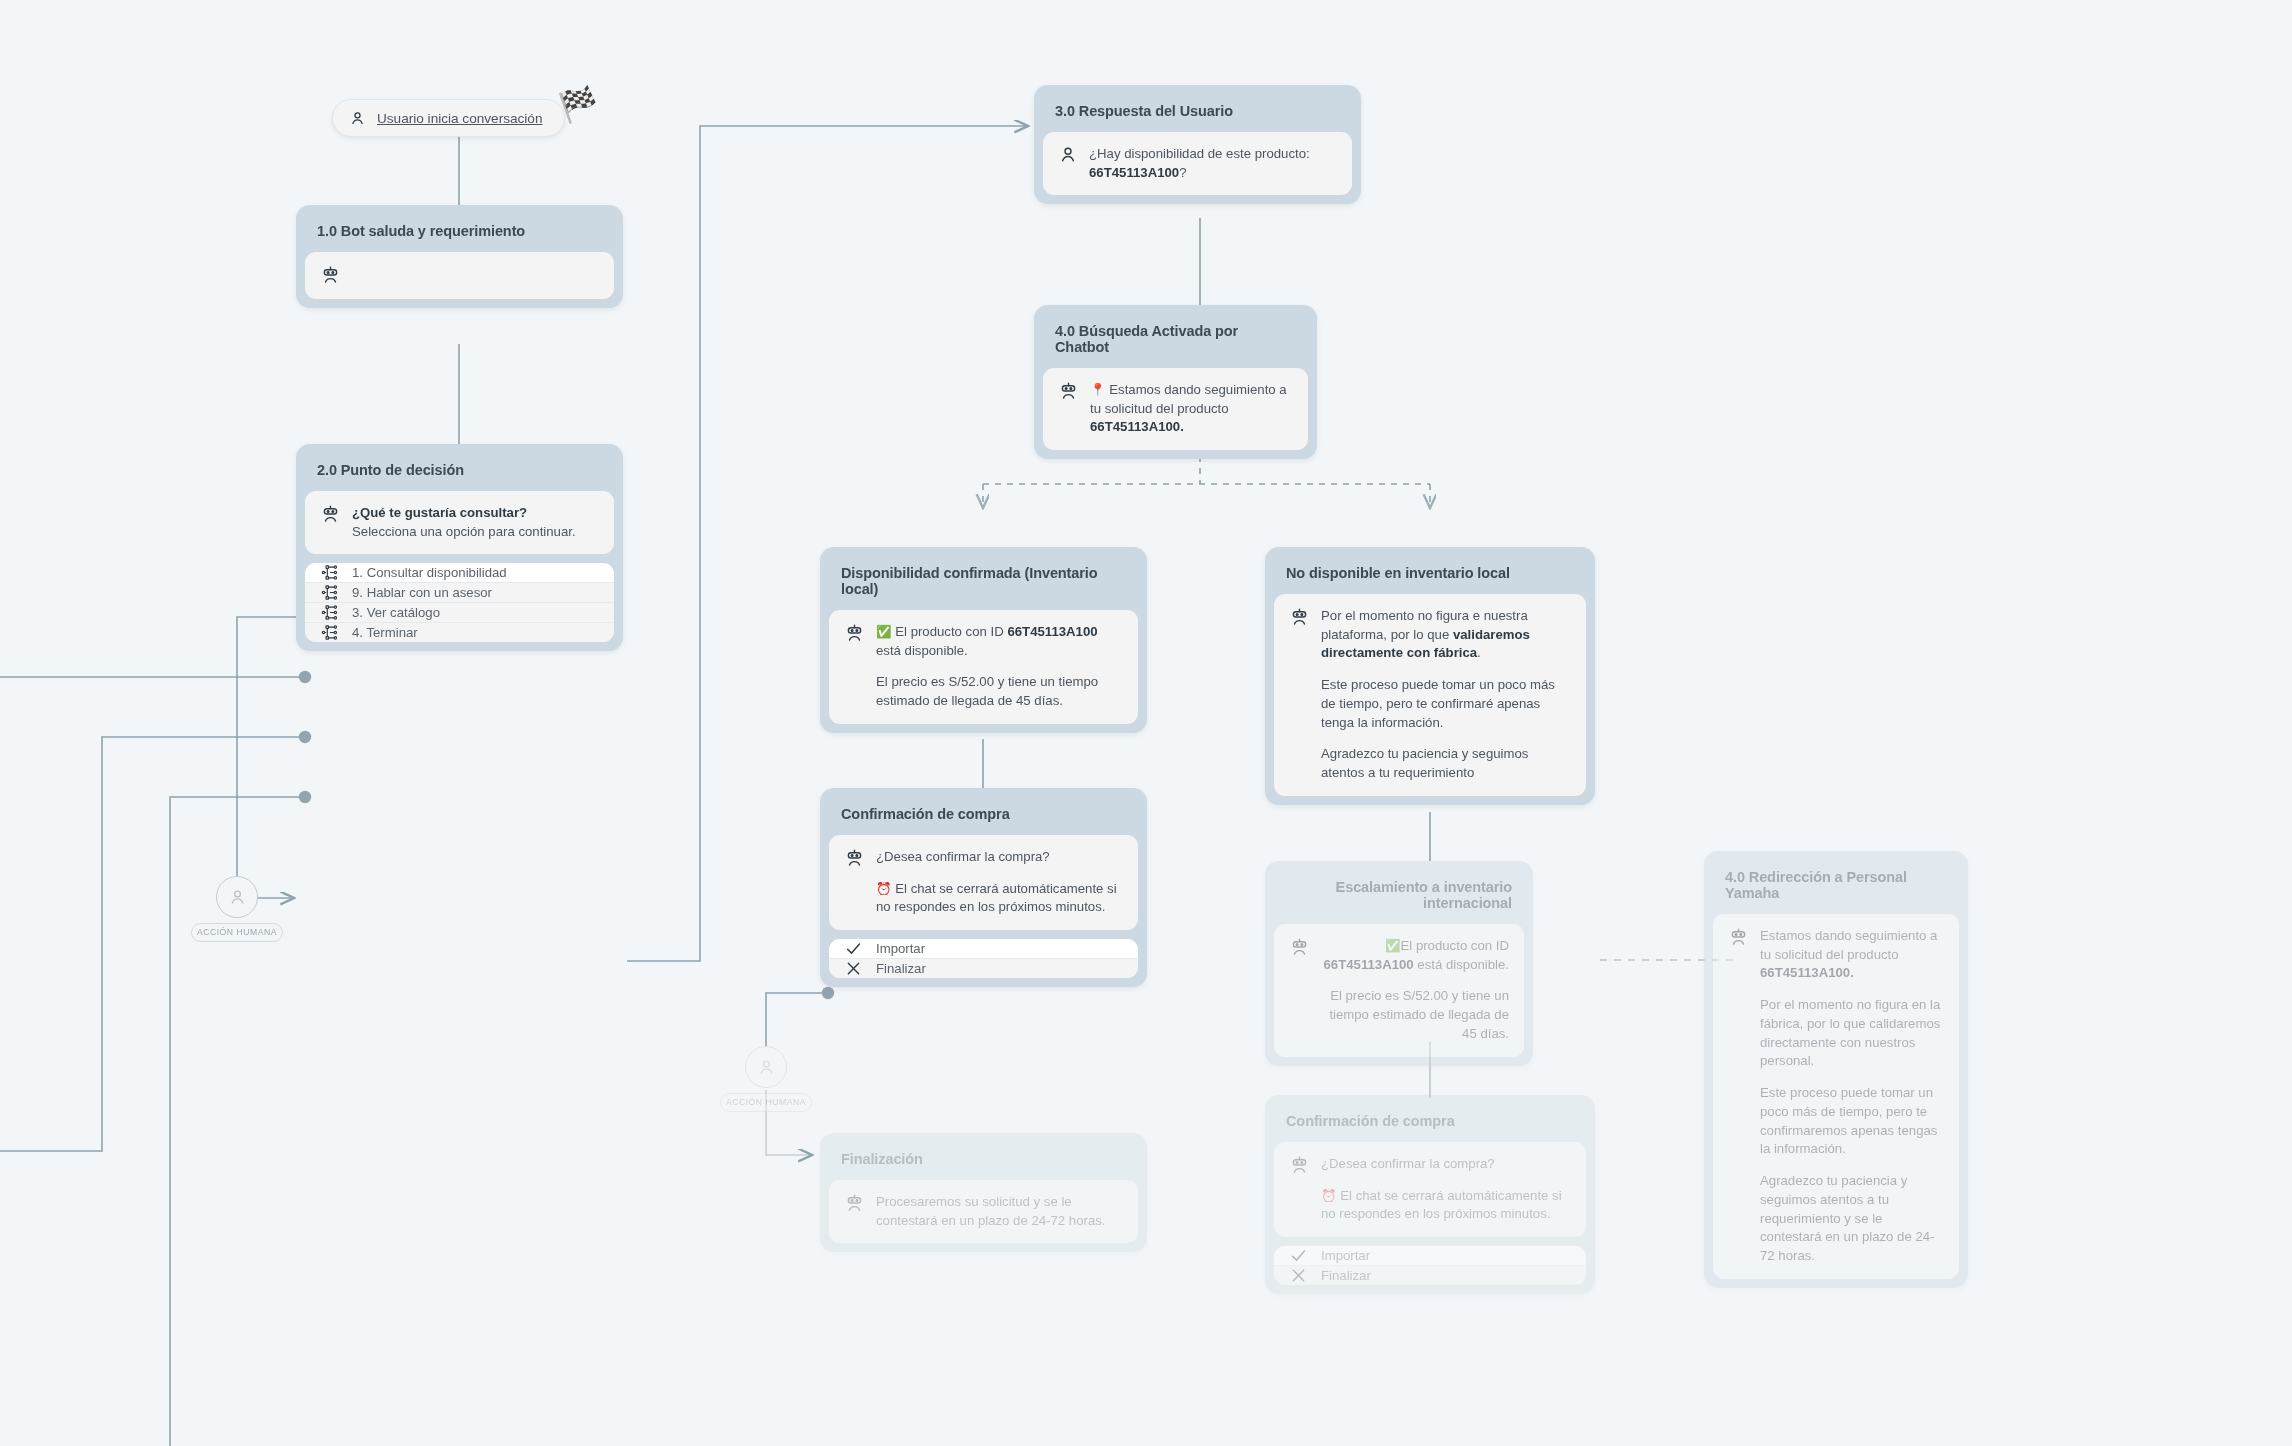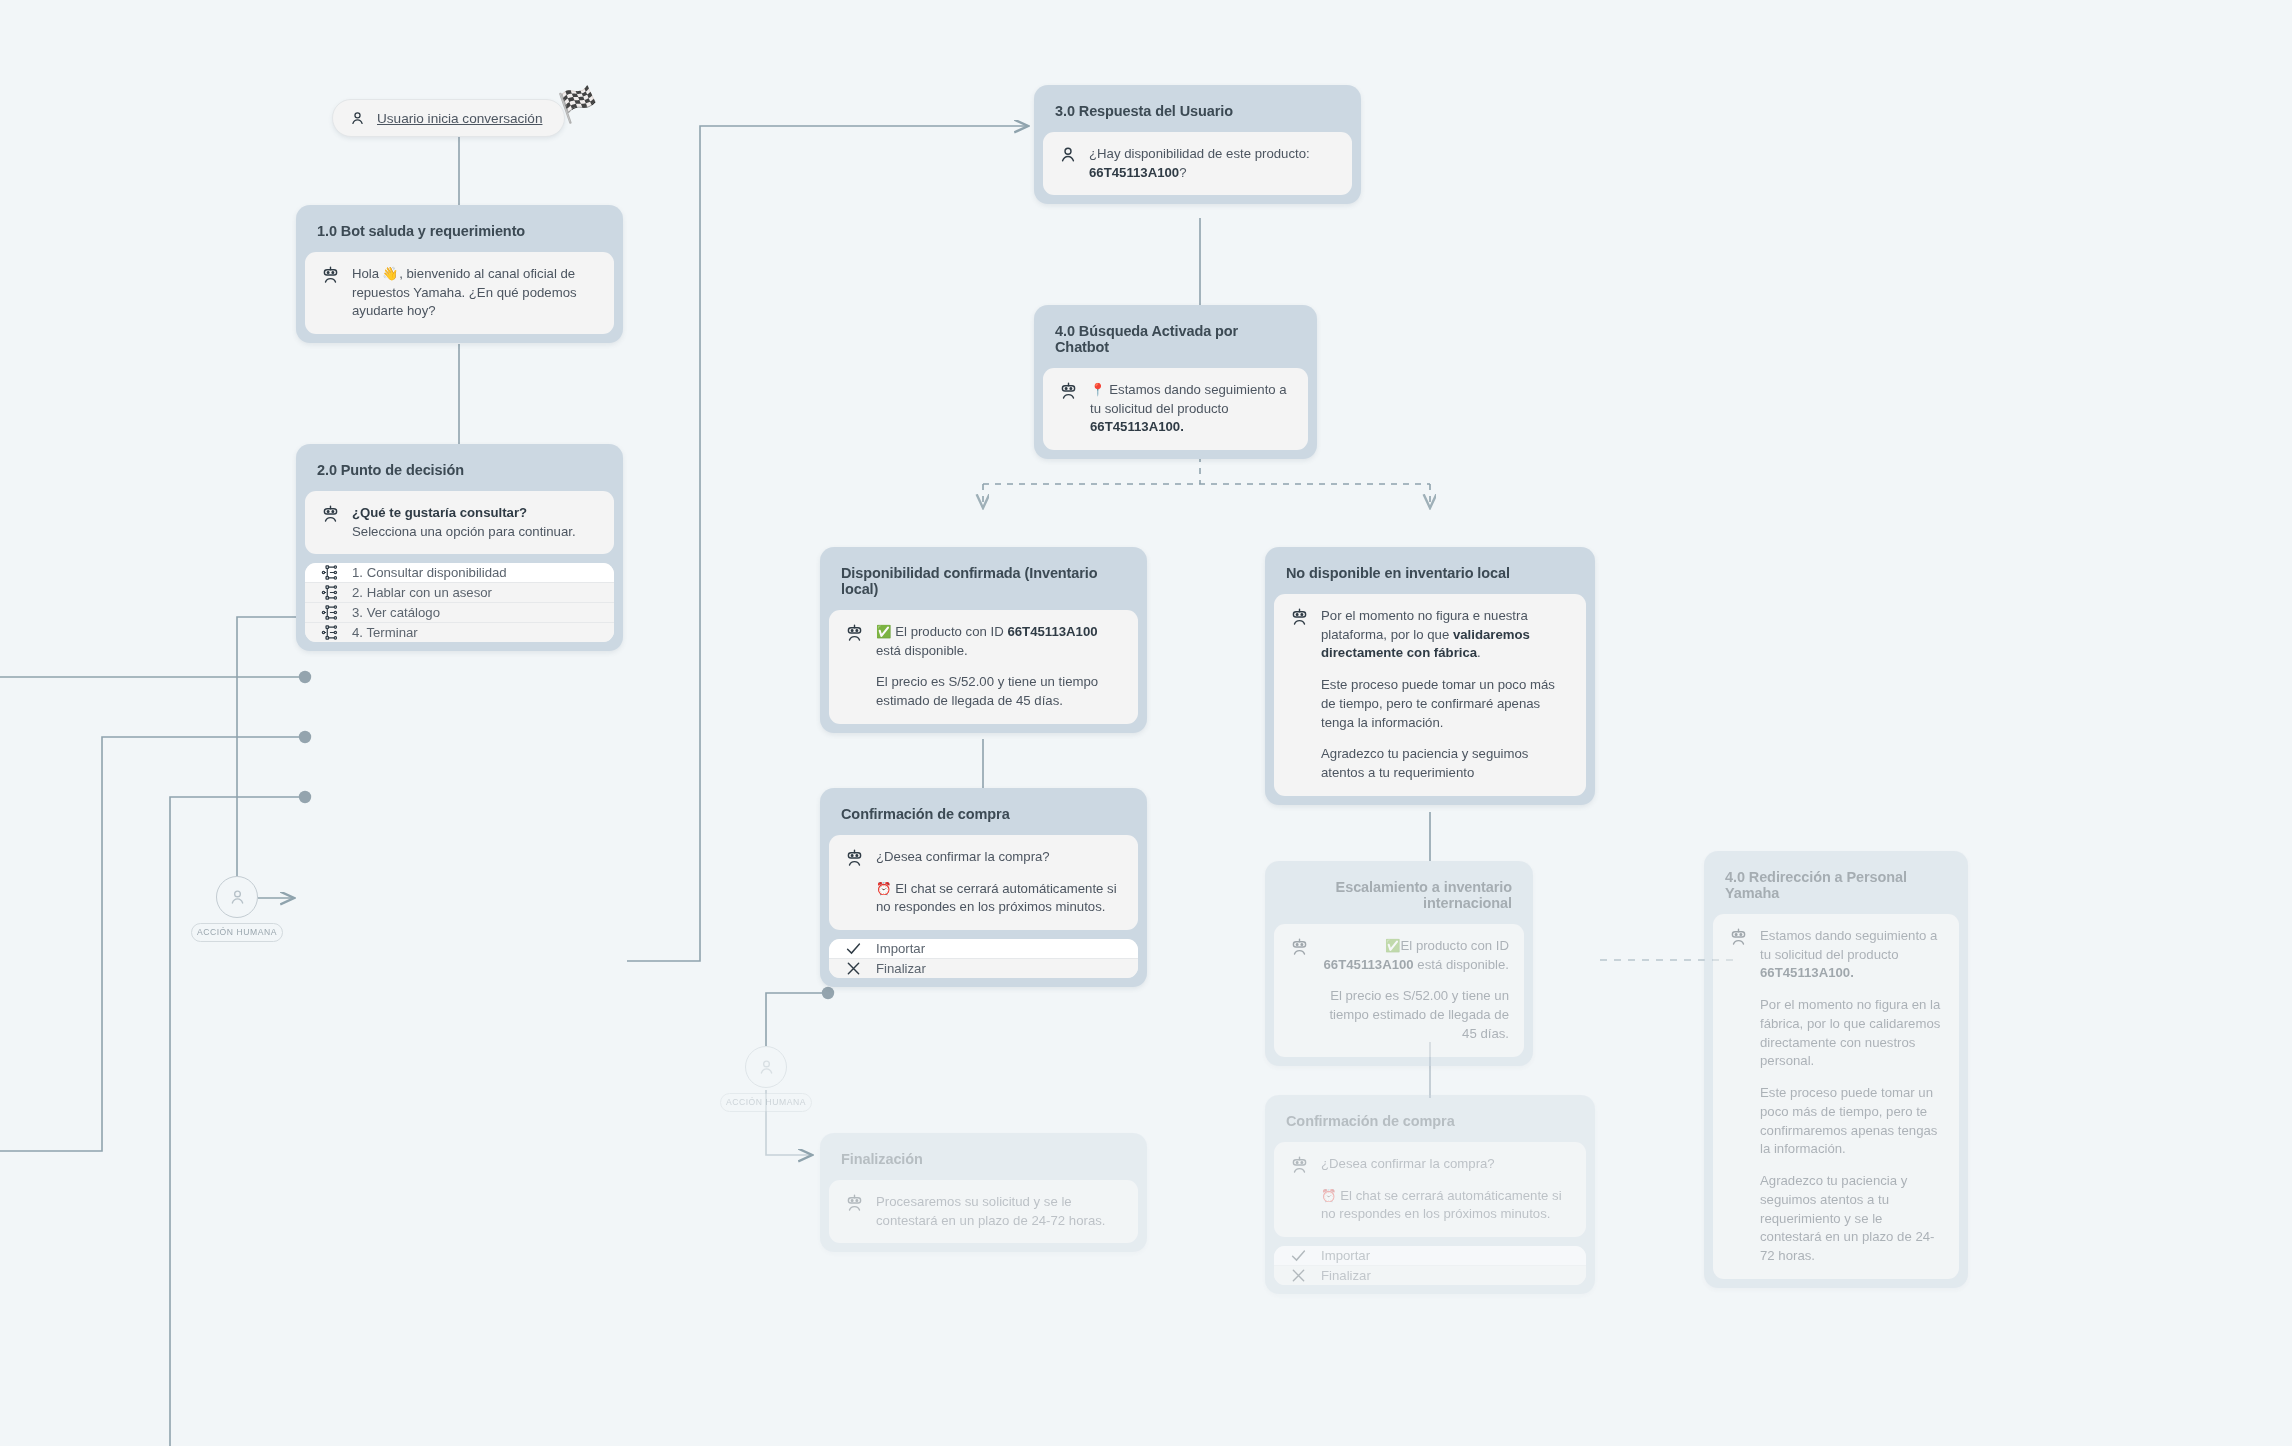--- a/index.html
+++ b/index.html
@@ -161,23 +161,20 @@
   <div class="node" style="left:296px; top:205px; width:327px;">
     <div class="title">1.0 Bot saluda y  requerimiento</div>
     <div class="bubble">
       <svg class="icon" width="21" height="21" viewBox="0 0 24 24" fill="none" stroke="#2f3b45" stroke-width="1.6">
         <rect x="5" y="5.5" width="14" height="6" rx="3"></rect>
           <circle cx="9.3" cy="8.5" r=".95" fill="#2f3b45"></circle>
           <circle cx="14.7" cy="8.5" r=".95" fill="#2f3b45"></circle>
         <path d="M12 2.4v3.1" stroke-linecap="round"></path>
           <path d="M6.3 19.5c.8-2.5 3-3.9 5.7-3.9s4.9 1.4 5.7 3.9" stroke-linecap="round"></path>
       </svg>
-      <div class="txt">
-          <p>Hola 👋, bienvenido al canal oficial de repuestos Yamaha. ¿En qué podemos ayudarte hoy?</p>
-        </div>
     </div>
   </div>
 
   <div class="node" style="left:296px; top:444px; width:327px;">
     <div class="title">2.0 Punto de decisión</div>
     <div class="bubble">
       <svg class="icon" width="21" height="21" viewBox="0 0 24 24" fill="none" stroke="#2f3b45" stroke-width="1.6">
         <rect x="5" y="5.5" width="14" height="6" rx="3"></rect>
           <circle cx="9.3" cy="8.5" r=".95" fill="#2f3b45"></circle>
           <circle cx="14.7" cy="8.5" r=".95" fill="#2f3b45"></circle>
@@ -205,21 +202,21 @@
       <div class="opt">
         <svg class="icon" width="19" height="19" viewBox="0 0 24 24" fill="none" stroke="#2f3b45" stroke-width="1.5">
           <circle cx="4.4" cy="12" r="1.5"></circle>
             <rect x="7.6" y="3.6" width="3.2" height="3.2" rx=".6"></rect>
             <rect x="7.6" y="17.2" width="3.2" height="3.2" rx=".6"></rect>
           <circle cx="19.4" cy="5.2" r="1.5"></circle>
             <circle cx="19.4" cy="18.8" r="1.5"></circle>
             <circle cx="19.4" cy="12" r="1.5"></circle>
           <path d="M5.9 12h1.7M10.8 5.2h7.1M10.8 18.8h7.1M9.2 6.8v10.4M12.5 12h5.4"></path>
         </svg>
-        <span>2. Hablar con un asesor</span>
+        <span>9. Hablar con un asesor</span>
       </div>
       <div class="opt">
         <svg class="icon" width="19" height="19" viewBox="0 0 24 24" fill="none" stroke="#2f3b45" stroke-width="1.5">
           <circle cx="4.4" cy="12" r="1.5"></circle>
             <rect x="7.6" y="3.6" width="3.2" height="3.2" rx=".6"></rect>
             <rect x="7.6" y="17.2" width="3.2" height="3.2" rx=".6"></rect>
           <circle cx="19.4" cy="5.2" r="1.5"></circle>
             <circle cx="19.4" cy="18.8" r="1.5"></circle>
             <circle cx="19.4" cy="12" r="1.5"></circle>
           <path d="M5.9 12h1.7M10.8 5.2h7.1M10.8 18.8h7.1M9.2 6.8v10.4M12.5 12h5.4"></path>

